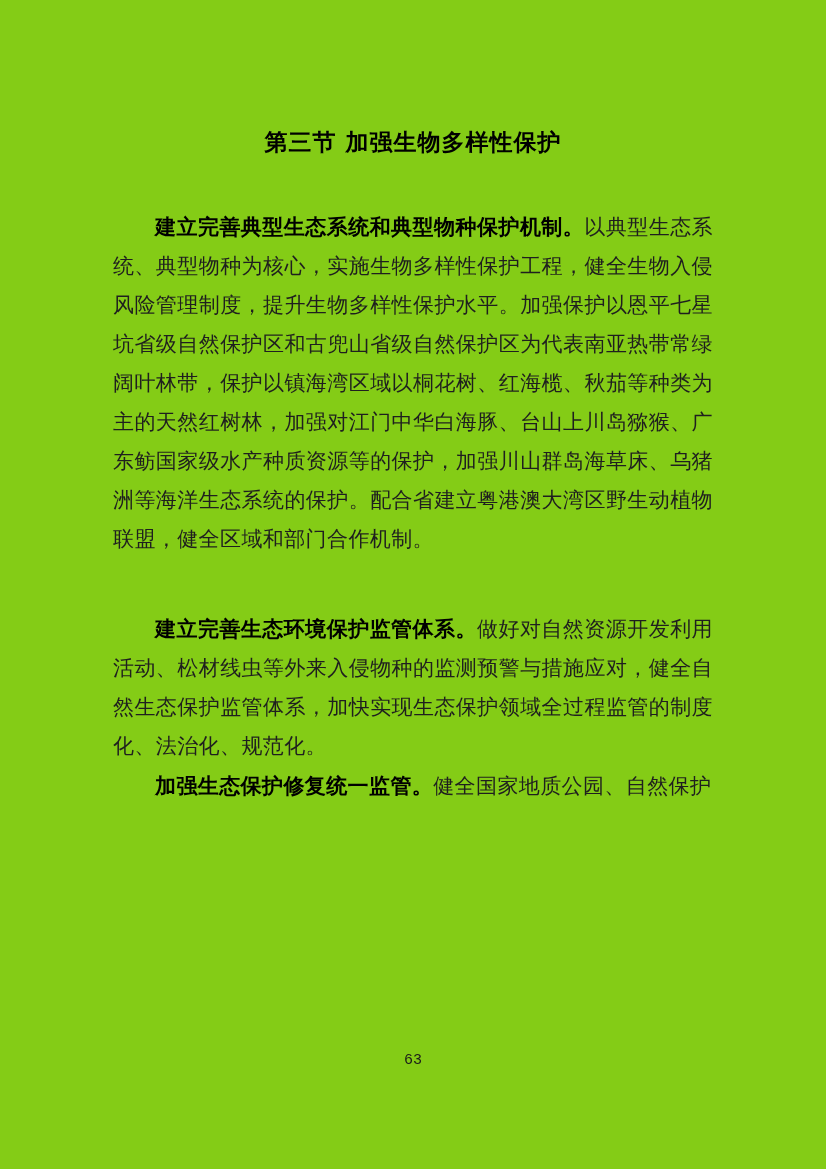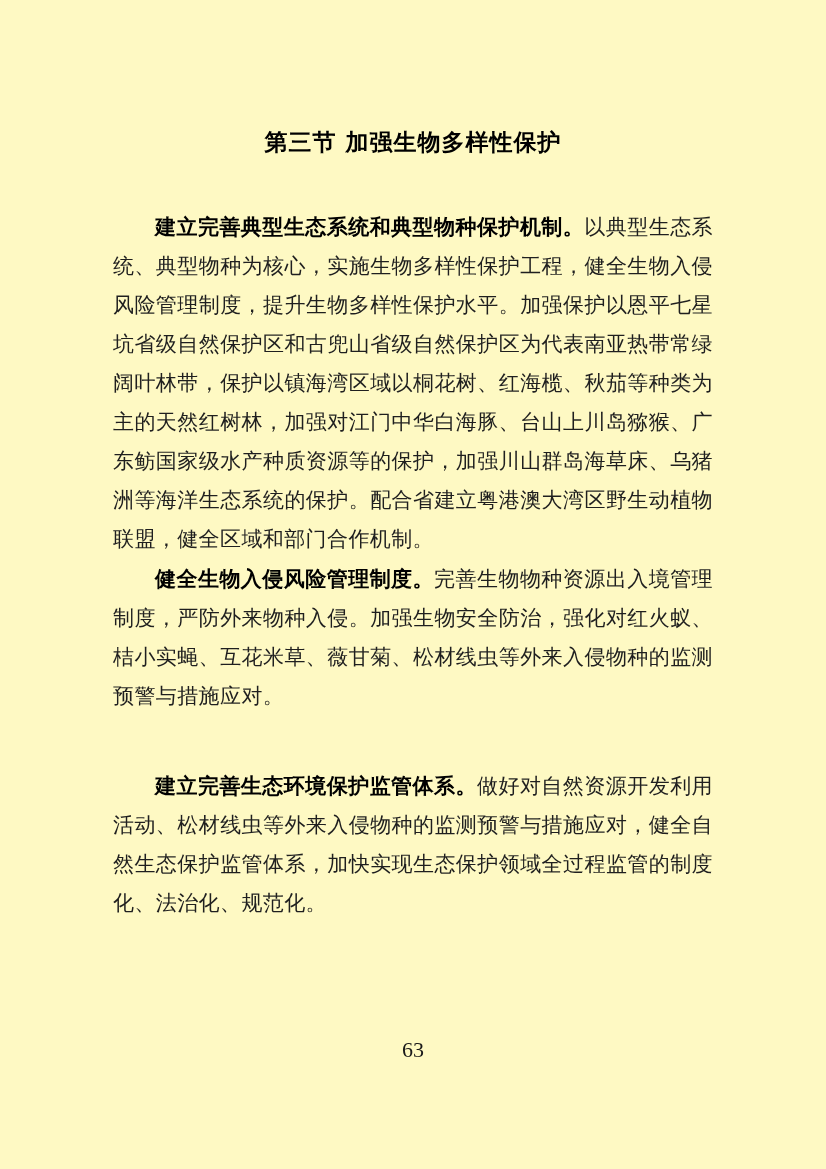--- a/index.html
+++ b/index.html
@@ -5,21 +5,21 @@
   html, body {
     margin: 0;
     padding: 0;
     background: #ffffff;
   }
   .page {
     position: relative;
     width: 826px;
     height: 1169px;
     margin: 0 auto;
-    background: #fef9c3;
+    background: #84cc16;
     box-sizing: border-box;
     padding: 0 113px;
     overflow: hidden;
     color: #1a1a1a;
   }
   .section-heading {
     margin: 0;
     text-align: center;
     font-family: "DejaVu Sans", sans-serif;
     font-weight: 700;
@@ -49,39 +49,39 @@
     color: #1f1f1f;
   }
   .doc-paragraph .lead {
     font-weight: 700;
     color: #000000;
   }
   .page-footer {
     position: absolute;
     left: 0;
     right: 0;
-    bottom: 106px;
+    bottom: 100px;
     text-align: center;
-    font-family: Liberation Serif, serif;
-    font-size: 22px;
+    font-family: Liberation Mono, monospace;
+    font-size: 15px;
     color: #1a1a1a;
   }
 </style>
 </head>
 <body>
 
 <div class="page">
 
   <h2 class="section-heading heading-first">第三节 加强生物多样性保护</h2>
 
   <div class="body-block">
     <p class="doc-paragraph"><span class="lead">建立完善典型生态系统和典型物种保护机制。</span><span>以典型生态系统、典型物种为核心，实施生物多样性保护工程，健全生物入侵风险管理制度，提升生物多样性保护水平。加强保护以恩平七星坑省级自然保护区和古兜山省级自然保护区为代表南亚热带常绿阔叶林带，保护以镇海湾区域以桐花树、红海榄、秋茄等种类为主的天然红树林，加强对江门中华白海豚、台山上川岛猕猴、广东鲂国家级水产种质资源等的保护，加强川山群岛海草床、乌猪洲等海洋生态系统的保护。配合省建立粤港澳大湾区野生动植物联盟，健全区域和部门合作机制。</span></p>
-    <p class="doc-paragraph"><span class="lead">健全生物入侵风险管理制度。</span><span>完善生物物种资源出入境管理制度，严防外来物种入侵。加强生物安全防治，强化对红火蚁、桔小实蝇、互花米草、薇甘菊、松材线虫等外来入侵物种的监测预警与措施应对。</span></p>
   </div>
 
 
   <div class="body-block">
     <p class="doc-paragraph"><span class="lead">建立完善生态环境保护监管体系。</span><span>做好对自然资源开发利用活动、松材线虫等外来入侵物种的监测预警与措施应对，健全自然生态保护监管体系，加快实现生态保护领域全过程监管的制度化、法治化、规范化。</span></p>
+    <p class="doc-paragraph"><span class="lead">加强生态保护修复统一监管。</span><span>健全国家地质公园、自然保护</span></p>
   </div>
 
   <div class="page-footer">63</div>
 
 </div>
 
 </body></html>

